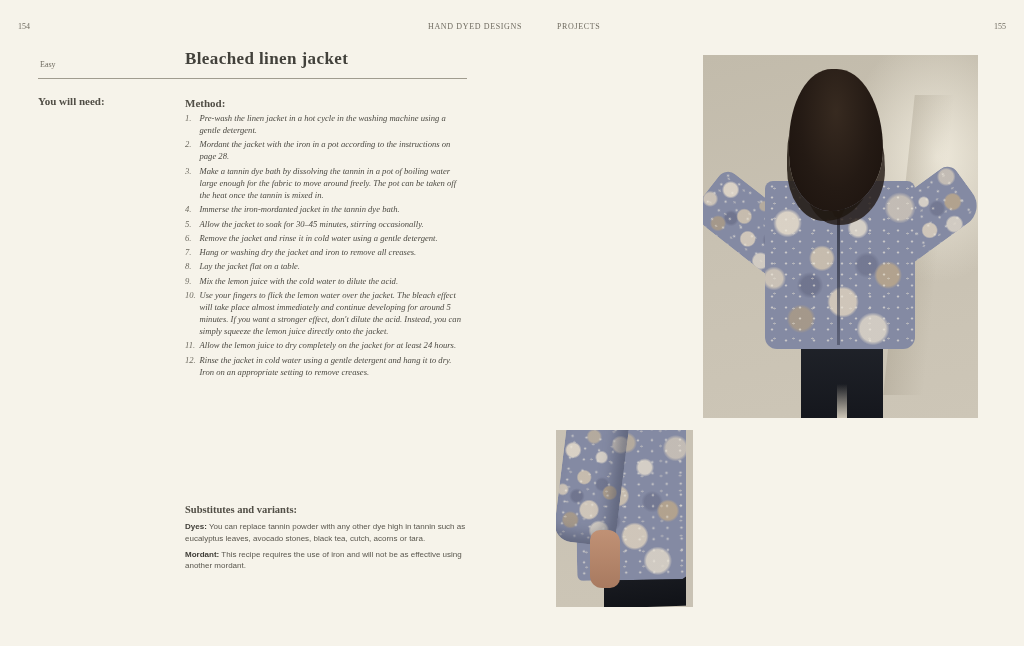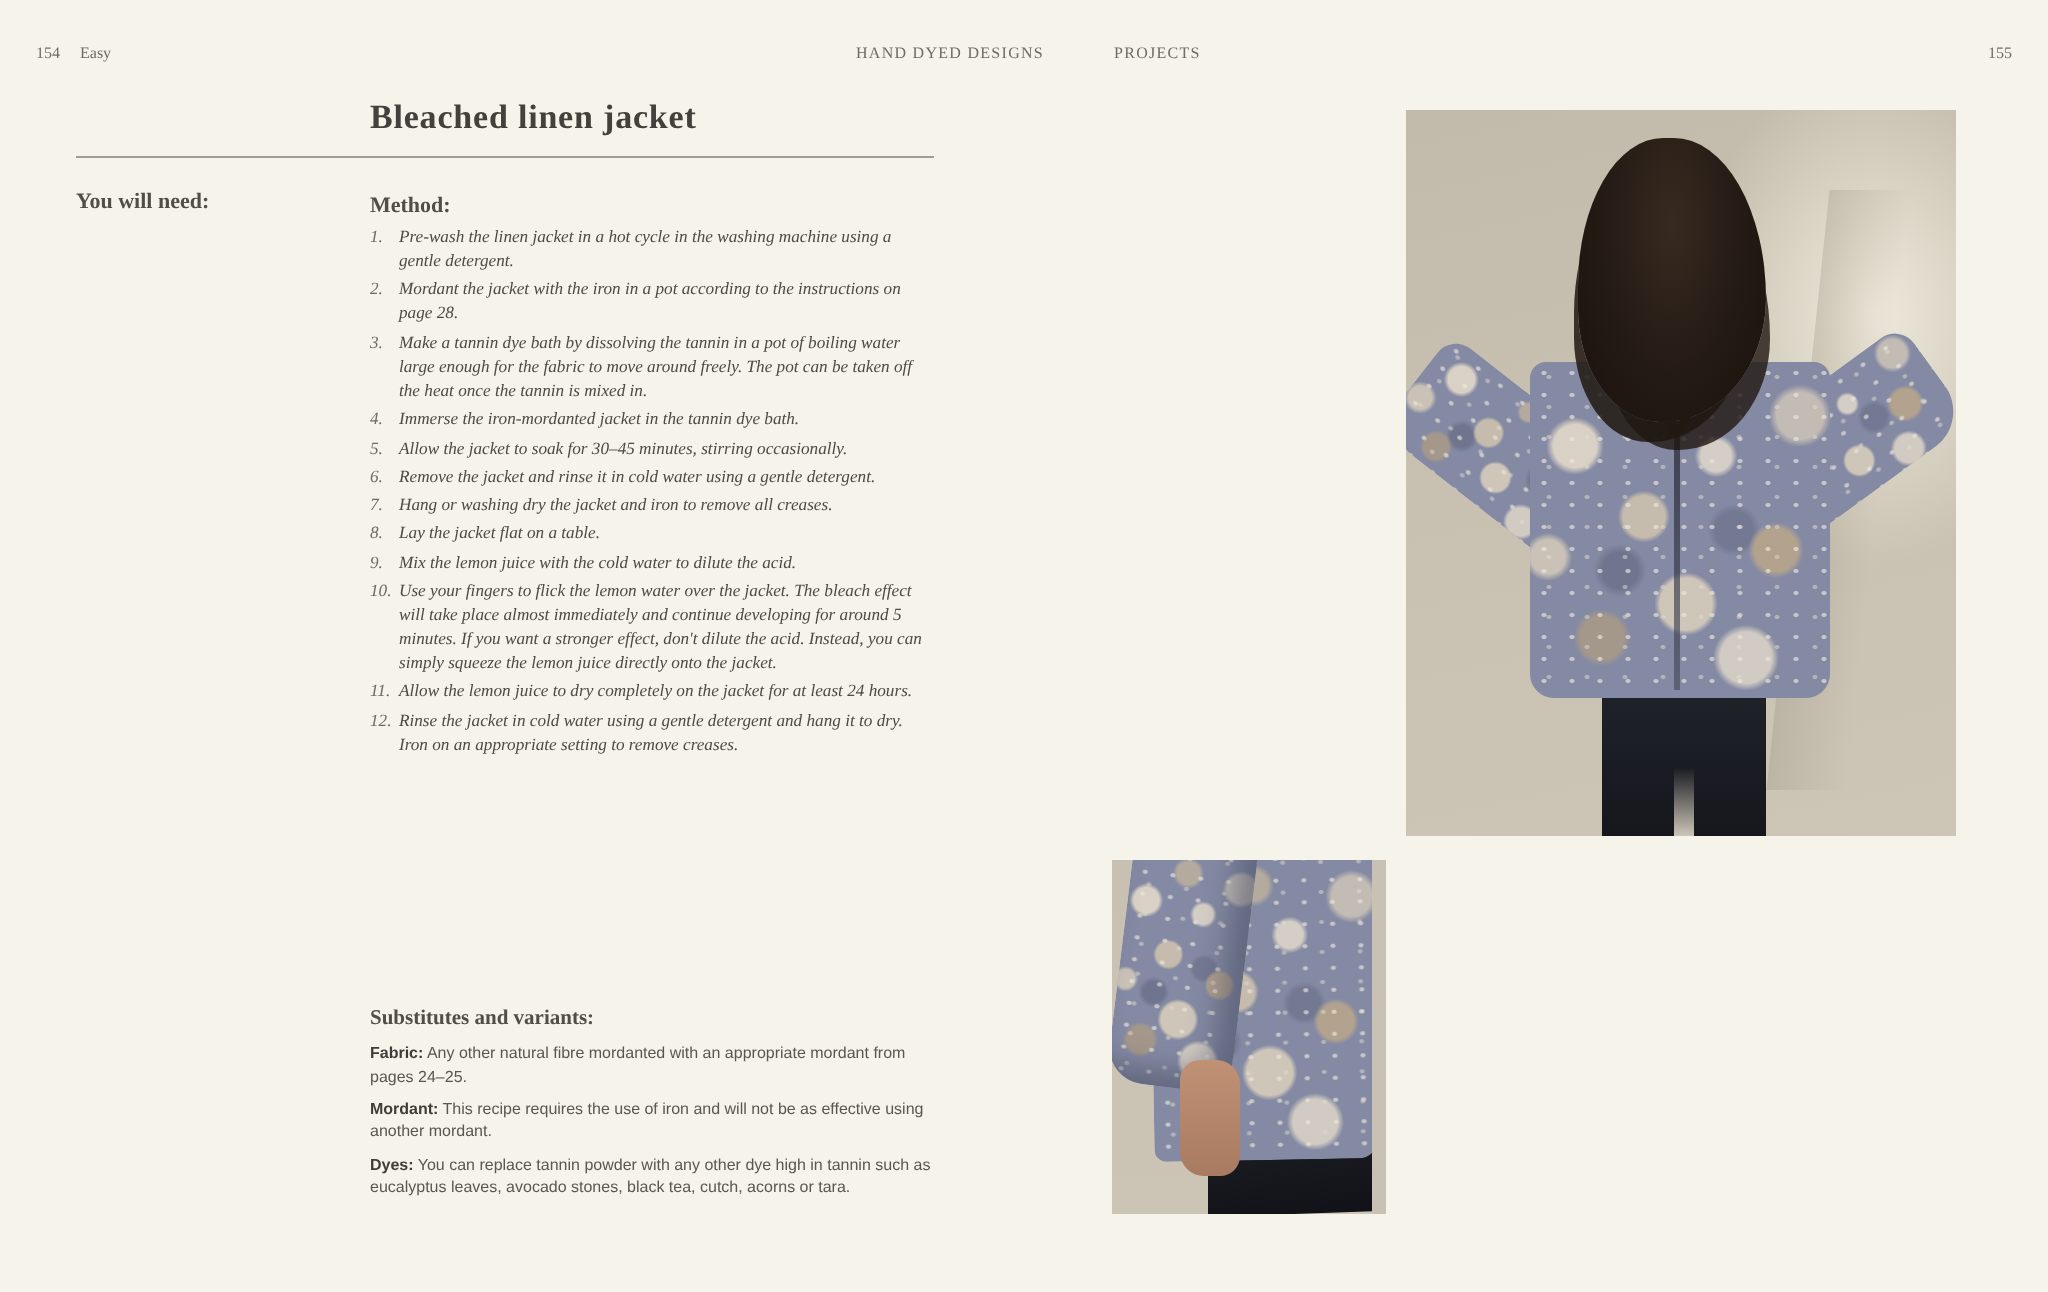--- a/index.html
+++ b/index.html
@@ -4,21 +4,21 @@
 <style>
   * { margin:0; padding:0; box-sizing:border-box; }
   html,body { width:1024px; height:646px; }
   body { font-family:"Liberation Serif","DejaVu Serif",serif; background:#f6f3ea; }
   .spread { position:relative; width:1024px; height:646px; background:#f6f3ea; overflow:hidden; }
 
   
   .runhead { position:absolute; top:22px; left:0; width:100%; height:12px;
              font-family:Liberation Serif, serif; font-size:8px; color:#6f6b60; }
   .rh-pageno-left  { position:absolute; left:18px; }
-  .rh-difficulty   { position:absolute; left:40px; }
+  .rh-difficulty   { position:absolute; left:40px;margin-top:38px; }
   .rh-booktitle    { position:absolute; left:390px; letter-spacing:.08em;padding-left:38px; }
   .rh-section      { position:absolute; left:557px; letter-spacing:.08em; }
   .rh-pageno-right { position:absolute; right:18px; }
 
   
   .title { position:absolute; left:185px; top:49px; font-size:17px; letter-spacing:.4px; color:#42413b; }
   .title-rule { position:absolute; left:38px; top:78px; width:429px; height:1px; background:#a09c8f; }
 
   .col-heading { font-size:11px; color:#514e46; }
   .ywn-heading { position:absolute; left:38px; top:95px; }
@@ -144,23 +144,22 @@
     <li>Hang or washing dry the jacket and iron to remove all creases.</li>
     <li>Lay the jacket flat on a table.</li>
     <li>Mix the lemon juice with the cold water to dilute the acid.</li>
     <li>Use your fingers to flick the lemon water over the jacket. The bleach effect will take place almost immediately and continue developing for around 5 minutes. If you want a stronger effect, don't dilute the acid. Instead, you can simply squeeze the lemon juice directly onto the jacket.</li>
     <li>Allow the lemon juice to dry completely on the jacket for at least 24 hours.</li>
     <li>Rinse the jacket in cold water using a gentle detergent and hang it to dry. Iron on an appropriate setting to remove creases.</li>
   </ol>
 
   <h2 class="subs-heading">Substitutes and variants:</h2>
   <div class="subs-block">
-    <p><strong>Fabric:</strong><span> Any other natural fibre mordanted with an appropriate mordant from pages 24–25.</span></p>
+    <p><strong>Dyes:</strong><span> You can replace tannin powder with any other dye high in tannin such as eucalyptus leaves, avocado stones, black tea, cutch, acorns or tara.</span></p>
     <p><strong>Mordant:</strong><span> This recipe requires the use of iron and will not be as effective using another mordant.</span></p>
-    <p><strong>Dyes:</strong><span> You can replace tannin powder with any other dye high in tannin such as eucalyptus leaves, avocado stones, black tea, cutch, acorns or tara.</span></p>
   </div>
 
   <div class="photo photo-main">
     <div class="wall-shadow"></div>
     <div class="mp-neck"></div>
     <div class="mp-hand-right"></div>
     <div class="mp-pants"></div>
     <div class="mp-sleeve-left cloth"></div>
     <div class="mp-sleeve-right cloth"></div>
     <div class="mp-jacket-body cloth"></div>

